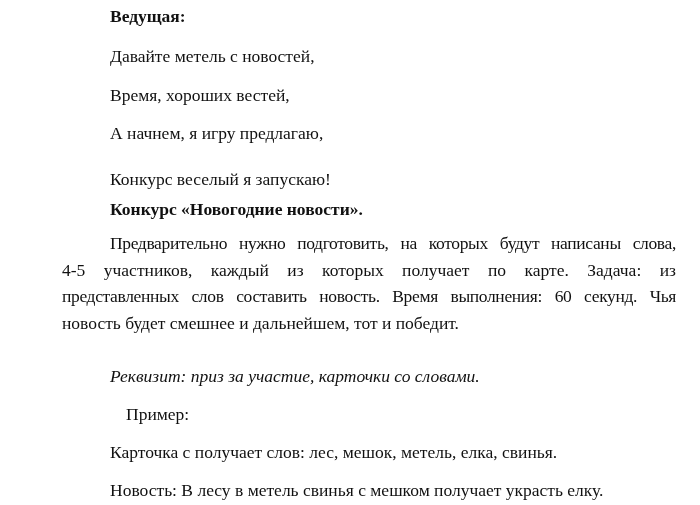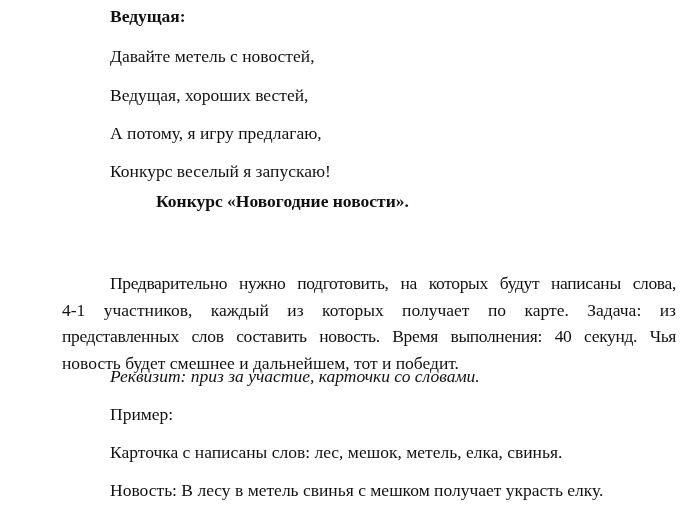--- a/index.html
+++ b/index.html
@@ -56,34 +56,34 @@
     .para .pline.tight { letter-spacing: -0.35px; }
   </style>
 </head>
 <body>
 
 <div class="page">
 
   <div class="line bold" style="top:6px;">Ведущая:</div>
 
   <div class="line" style="top:46px;">Давайте метель с новостей,</div>
-  <div class="line" style="top:85px;">Ведущая, хороших вестей,</div>
-  <div class="line" style="top:123px;">А потому, я игру предлагаю,</div>
-  <div class="line" style="top:161px;text-align:right;">Конкурс веселый я запускаю!</div>
+  <div class="line" style="top:85px;">Время, хороших вестей,</div>
+  <div class="line" style="top:123px;">А начнем, я игру предлагаю,</div>
+  <div class="line" style="top:169px;text-align:right;">Конкурс веселый я запускаю!</div>
 
-  <div class="line bold" style="top:191px;margin-left:46px;">Конкурс «Новогодние новости».</div>
+  <div class="line bold" style="top:199px;">Конкурс «Новогодние новости».</div>
 
-  <div class="para" style="text-indent:0;margin-top:40px;">
+  <div class="para" style="text-indent:0;">
     <span class="pline first tight">Предварительно нужно подготовить, на которых будут написаны слова,</span>
-    <span class="pline">4-1 участников, каждый из которых получает по карте. Задача: из</span>
-    <span class="pline tight">представленных слов составить новость. Время выполнения: 40 секунд. Чья</span>
+    <span class="pline">4-5 участников, каждый из которых получает по карте. Задача: из</span>
+    <span class="pline tight">представленных слов составить новость. Время выполнения: 60 секунд. Чья</span>
     <span class="pline last">новость будет смешнее и дальнейшем, тот и победит.</span>
   </div>
 
   <div class="line italic" style="top:366px;text-align:right;">Реквизит: приз за участие, карточки со словами.</div>
 
-  <div class="line" style="top:404px;">Пример:</div>
+  <div class="line" style="top:404px;margin-left:16px;">Пример:</div>
 
-  <div class="line" style="top:442px;">Карточка с написаны слов: лес, мешок, метель, елка, свинья.</div>
+  <div class="line" style="top:442px;">Карточка с получает слов: лес, мешок, метель, елка, свинья.</div>
 
   <div class="line" style="top:480px;">Новость: В лесу в метель свинья с мешком получает украсть елку.</div>
 
 </div>
 
 </body></html>

